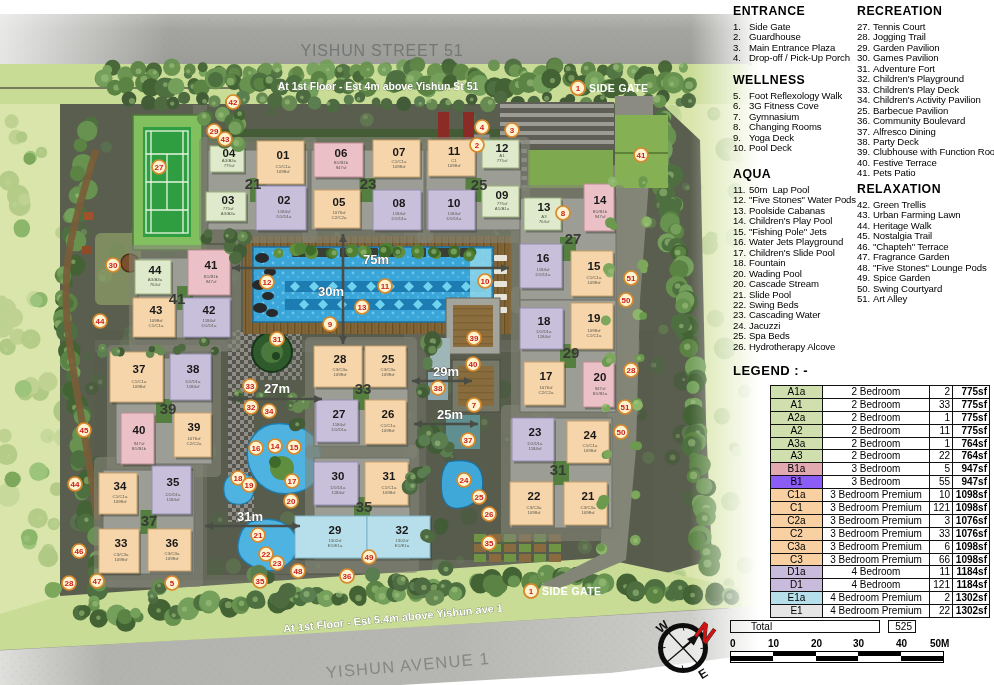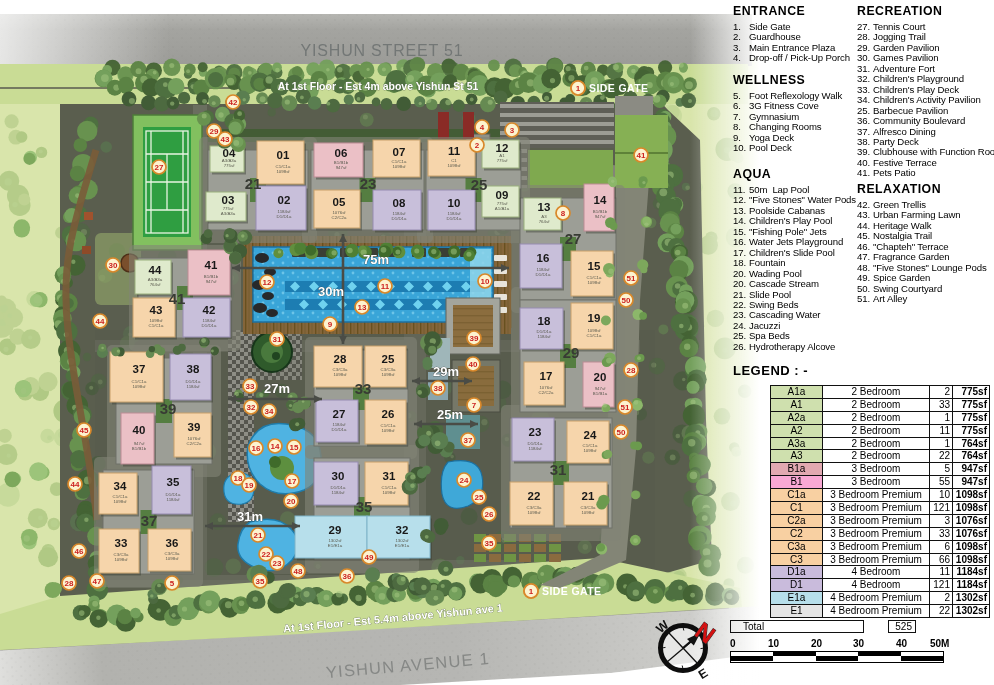--- a/index.html
+++ b/index.html
@@ -10,21 +10,21 @@
 .li{font-size:9.6px;line-height:10.45px;white-space:nowrap;letter-spacing:-0.12px;}
 .ln{display:inline-block;width:16px;}
 #legendhd{position:absolute;left:733px;top:363px;font-size:13px;font-weight:bold;letter-spacing:0.5px;}
 #unittable{position:absolute;left:770px;top:385px;border-collapse:collapse;}
 #unittable td{border:1.3px solid #111;font-size:10px;height:11.9px;padding:0 2px;line-height:10px;}
 #unittable .c1{width:47px;text-align:center;}
 #unittable .c2{width:102px;text-align:center;}
 #unittable .c3{width:18px;text-align:right;}
 #unittable .c4{width:32px;text-align:right;font-weight:bold;}
 #totalrow{position:absolute;left:730px;top:620px;font-size:10px;}
-#totalbox{position:absolute;left:0;top:0;width:108px;height:11px;border:1.3px solid #111;padding:0 12px;line-height:11px;}
+#totalbox{position:absolute;left:0;top:0;width:108px;height:11px;border:1.3px solid #111;padding:0 20px;line-height:11px;}
 #totalval{position:absolute;left:158px;top:0;width:20px;height:11px;border:1.3px solid #111;padding:0 3px;line-height:11px;text-align:right;}
 #scalebar{position:absolute;left:730px;top:638px;width:216px;height:26px;font-size:10px;font-weight:bold;}
 .snum{position:absolute;top:0;}
 #sbar{position:absolute;left:0;top:13px;width:212px;height:10px;border:1.2px solid #000;}
 .sc{position:absolute;width:42.4px;height:4.3px;}
 </style></head>
 <body>
 <div id="page">
 
 <svg id="plan" width="760" height="685" viewBox="0 0 760 685" font-family="Liberation Sans, sans-serif">
@@ -2486,21 +2486,21 @@
           <td class="c3">22</td>
           <td class="c4">764sf</td>
         </tr>
 <tr>
           <td class="c1" style="background:#e2a9b1">B1a</td>
           <td class="c2">3 Bedroom</td>
           <td class="c3">5</td>
           <td class="c4">947sf</td>
         </tr>
 <tr>
-          <td class="c1" style="background:#f9a8d4">B1</td>
+          <td class="c1" style="background:#8b5cf6">B1</td>
           <td class="c2">3 Bedroom</td>
           <td class="c3">55</td>
           <td class="c4">947sf</td>
         </tr>
 <tr>
           <td class="c1" style="background:#f8d0a2">C1a</td>
           <td class="c2">3 Bedroom Premium</td>
           <td class="c3">10</td>
           <td class="c4">1098sf</td>
         </tr>

